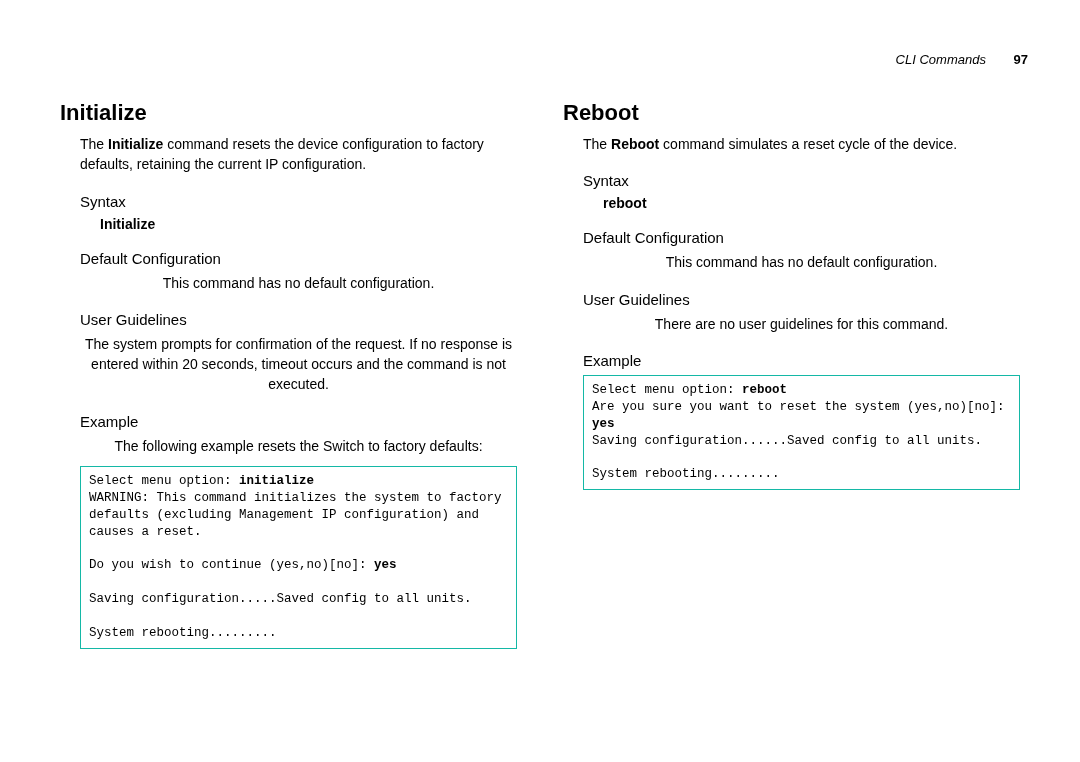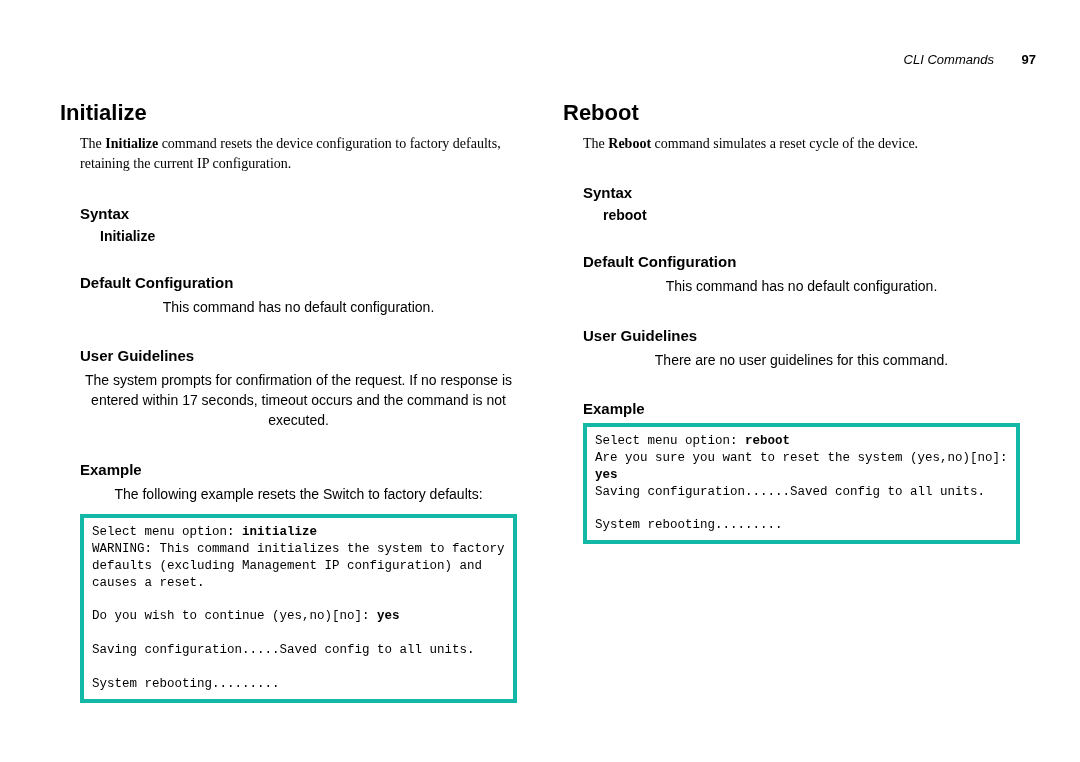--- a/index.html
+++ b/index.html
@@ -9,21 +9,21 @@
       background: #fff;
       font-family: "Helvetica Neue", Helvetica, Arial, sans-serif;
       color: #000;
       position: relative;
       padding: 50px 60px 40px 60px;
       overflow: hidden;
     }
     .page-header {
       position: absolute;
       top: 52px;
-      right: 44px;
+      right: 52px;
       font-size: 13px;
       font-style: italic;
     }
     .page-header .num {
       font-style: normal;
       font-weight: 600;
       margin-left: 24px;
     }
     .columns {
       display: flex;
@@ -37,45 +37,44 @@
     h1.cmd-title {
       font-size: 22px;
       font-weight: 700;
       margin-bottom: 8px;
     }
     .intro {
       font-size: 14px;
       line-height: 1.45;
       margin-left: 20px;
       margin-bottom: 14px;
-      font-family: Liberation Serif, serif;
     }
     .intro .cmd-name { font-weight: 700; }
     .sec-heading {
       font-size: 15px;
-      font-weight: 700;
+      font-weight: 400;
       margin-left: 20px;
-      margin-top: 30px;
+      margin-top: 18px;
       margin-bottom: 6px;
     }
     .syntax-word {
       font-size: 14px;
       font-weight: 700;
       margin-left: 40px;
       margin-bottom: 4px;
     }
     .sec-text {
       font-size: 14px;
       line-height: 1.45;
       margin-left: 20px;
       margin-bottom: 10px;
       text-align: center;
     }
     .code-box {
-      border: 4px solid #14b8a6;
+      border: 1px solid #14b8a6;
       margin-left: 20px;
       padding: 6px 8px;
       font-family: "Courier New", Courier, monospace;
       font-size: 12.5px;
       line-height: 1.35;
       white-space: pre-wrap;
       word-wrap: break-word;
     }
     .code-box .bold { font-weight: 700; }
   </style>
@@ -96,21 +95,21 @@
       <span>The </span><span class="cmd-name">Initialize</span><span> command resets the device configuration to factory defaults, retaining the current IP configuration.</span>
     </p>
 
     <div class="sec-heading">Syntax</div>
     <div class="syntax-word">Initialize</div>
 
     <div class="sec-heading">Default Configuration</div>
     <p class="sec-text">This command has no default configuration.</p>
 
     <div class="sec-heading">User Guidelines</div>
-    <p class="sec-text">The system prompts for confirmation of the request. If no response is entered within 17 seconds, timeout occurs and the command is not executed.</p>
+    <p class="sec-text">The system prompts for confirmation of the request. If no response is entered within 20 seconds, timeout occurs and the command is not executed.</p>
 
     <div class="sec-heading">Example</div>
     <p class="sec-text">The following example resets the Switch to factory defaults:</p>
 
     <div class="code-box"><span>Select menu option: </span><span class="bold">initialize</span>
 <span>WARNING: This command initializes the system to factory defaults (excluding Management IP configuration) and causes a reset.</span>
 
 <span>Do you wish to continue (yes,no)[no]: </span><span class="bold">yes</span>
 
 <span>Saving configuration.....Saved config to all units.</span>

